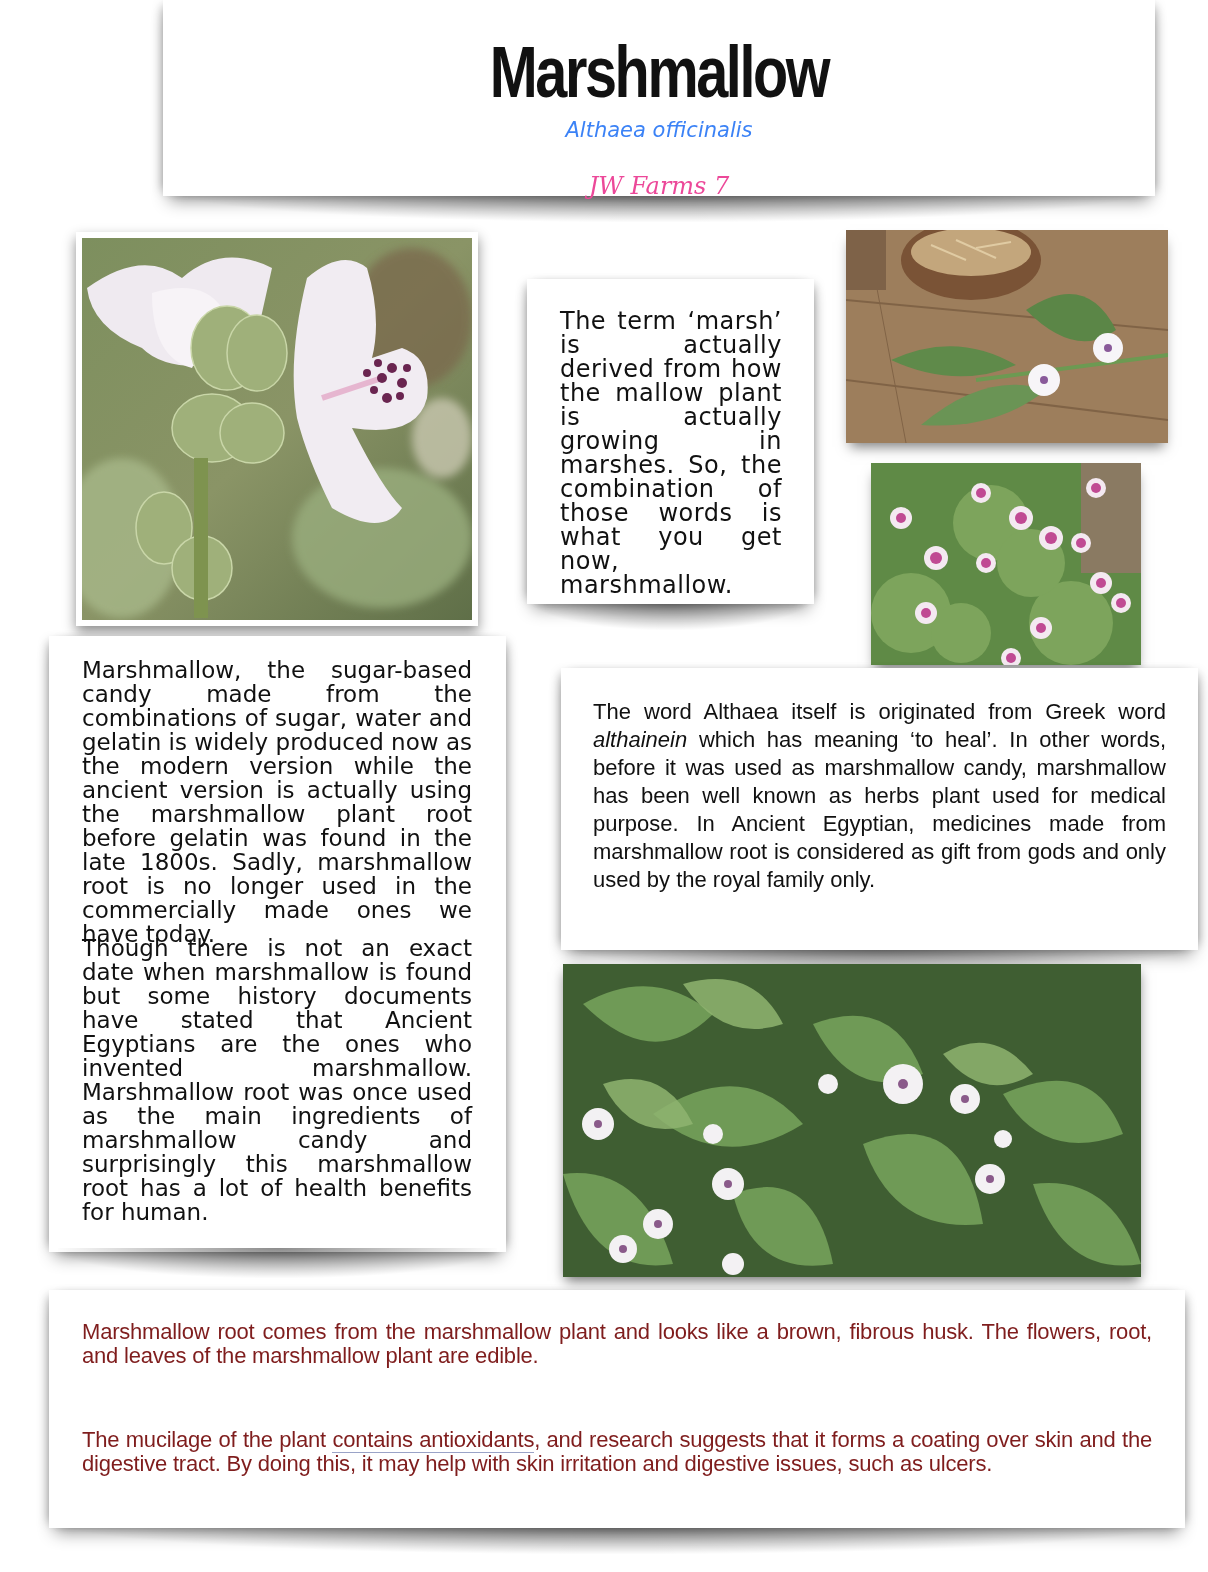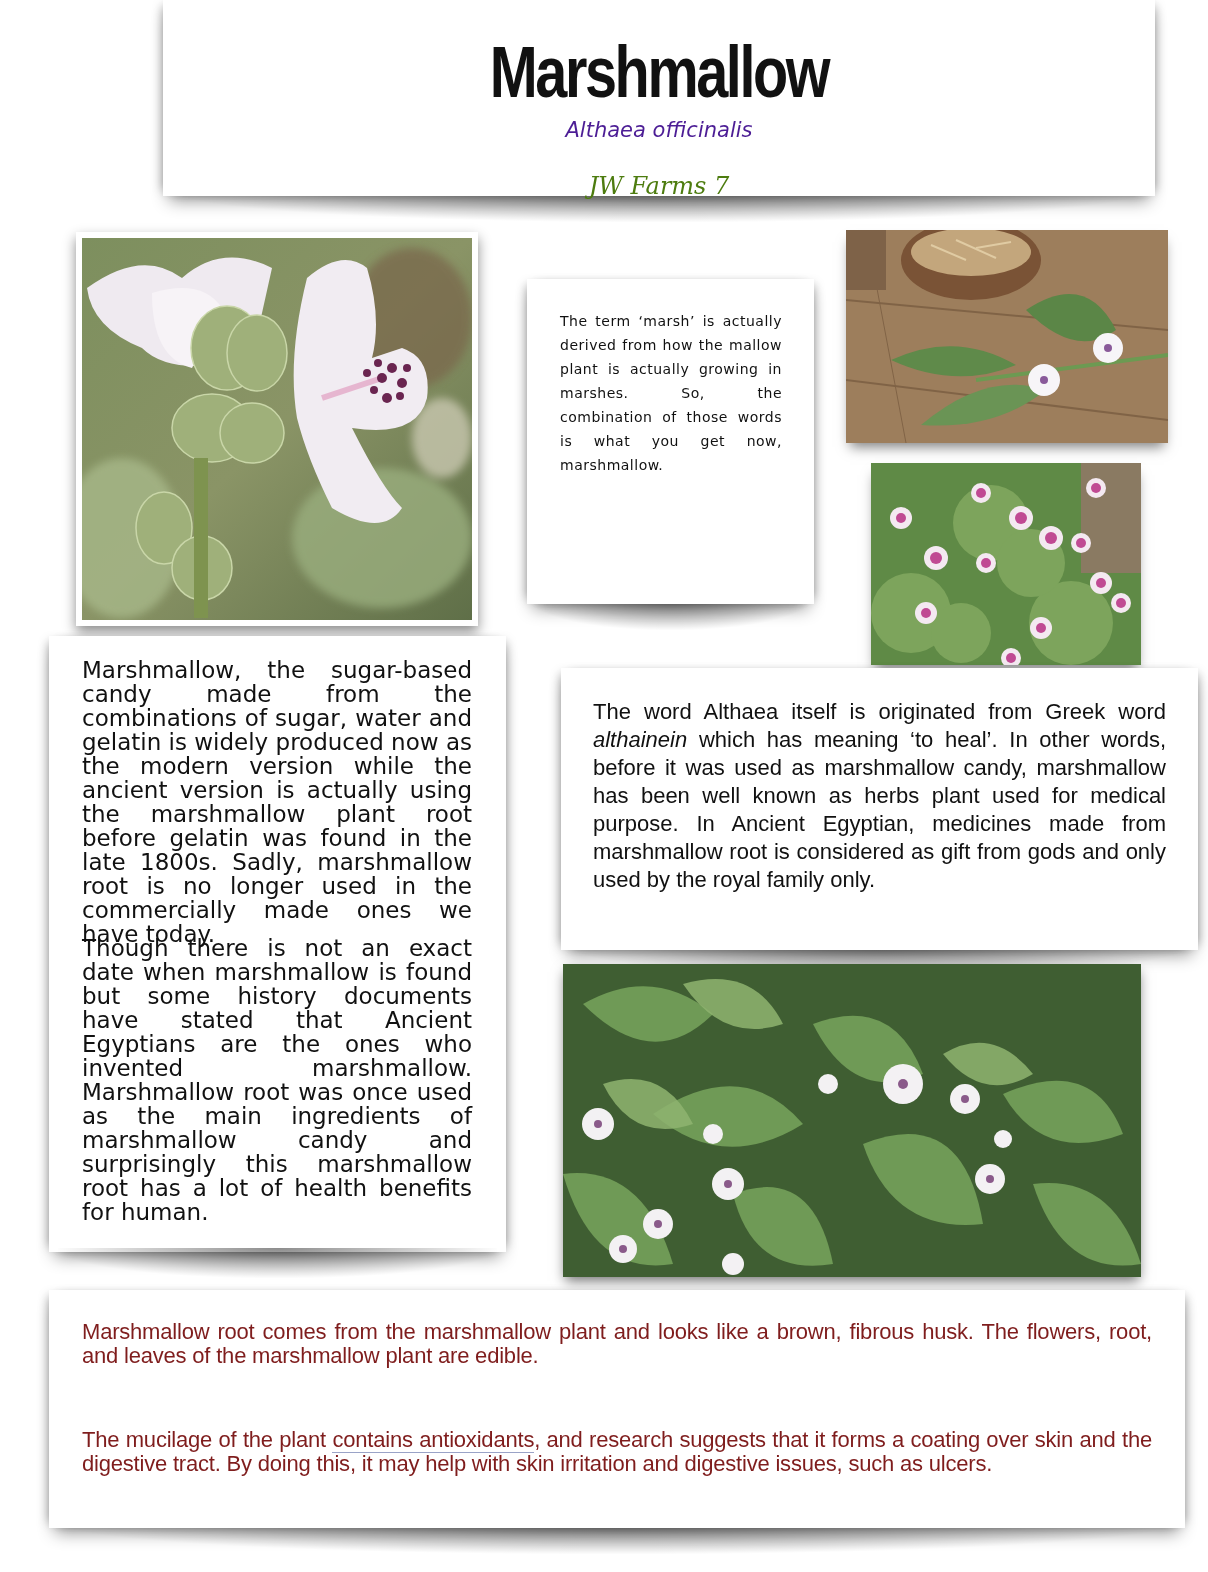--- a/index.html
+++ b/index.html
@@ -10,37 +10,37 @@
     background:radial-gradient(ellipse at 50% 0%, rgba(0,0,0,0.45) 0%, rgba(0,0,0,0.18) 45%, rgba(0,0,0,0) 72%);
     z-index:-1; }
   .side-shadow { box-shadow: -6px 0 10px -6px rgba(0,0,0,0.35), 6px 0 10px -6px rgba(0,0,0,0.35), 0 10px 16px -6px rgba(0,0,0,0.45); }
 
   
   #header { left:163px; top:0; width:992px; height:196px; }
   #title { position:absolute; left:0; right:0; top:32px; text-align:center;
     font-family:"Liberation Sans", sans-serif; font-weight:bold; font-size:72px; letter-spacing:-3px;
     transform:scaleX(0.8); line-height:80px; }
   #subtitle { position:absolute; left:0; right:0; top:118px; text-align:center; font-style:italic;
-    font-family:"DejaVu Sans", sans-serif; font-size:21px; color:#4c1d95; }
+    font-family:"DejaVu Sans", sans-serif; font-size:21px; color:#3b82f6; }
   #farm { position:absolute; left:0; right:0; top:172px; text-align:center; font-style:italic;
-    font-family:"DejaVu Serif", serif; font-size:24px; color:#4d7c0f; }
+    font-family:"DejaVu Serif", serif; font-size:24px; color:#ec4899; }
 
   
   .photo { position:absolute; overflow:hidden; }
   .photo svg { display:block; width:100%; height:100%; }
   #photo-flower { left:76px; top:232px; width:402px; height:394px; background:#fff; padding:6px; box-sizing:border-box;
     box-shadow:0 6px 12px rgba(0,0,0,0.45); }
   #photo-root { left:846px; top:230px; width:322px; height:213px; box-shadow:0 8px 12px -4px rgba(0,0,0,0.5); }
   #photo-pink { left:871px; top:463px; width:270px; height:202px; box-shadow:0 8px 12px -4px rgba(0,0,0,0.5); }
   #photo-bush { left:563px; top:964px; width:578px; height:313px; box-shadow:0 6px 12px -2px rgba(0,0,0,0.55); }
 
   
   #card-term { left:527px; top:279px; width:287px; height:325px; }
   #term-text { position:absolute; left:33px; top:30px; width:222px; font-family:"DejaVu Sans", sans-serif;
-    font-size:14px; line-height:24px; text-align:justify; letter-spacing:0.5px; }
+    font-size:24px; line-height:24px; text-align:justify; letter-spacing:0.5px; }
 
   #card-history { left:49px; top:636px; width:457px; height:616px; z-index:0; }
   .history-text { position:absolute; left:33px; width:390px; font-size:23px; line-height:24px; text-align:justify; }
   #history-p1 { top:22px; }
   #history-p2 { top:300px; }
 
   #card-althaea { left:517px; top:668px; width:637px; height:282px;margin-left:44px; }
   #althaea-text { position:absolute; left:32px; top:30px; width:573px; font-family:"Liberation Sans", sans-serif;
     font-size:22px; line-height:28px; text-align:justify; }
 

